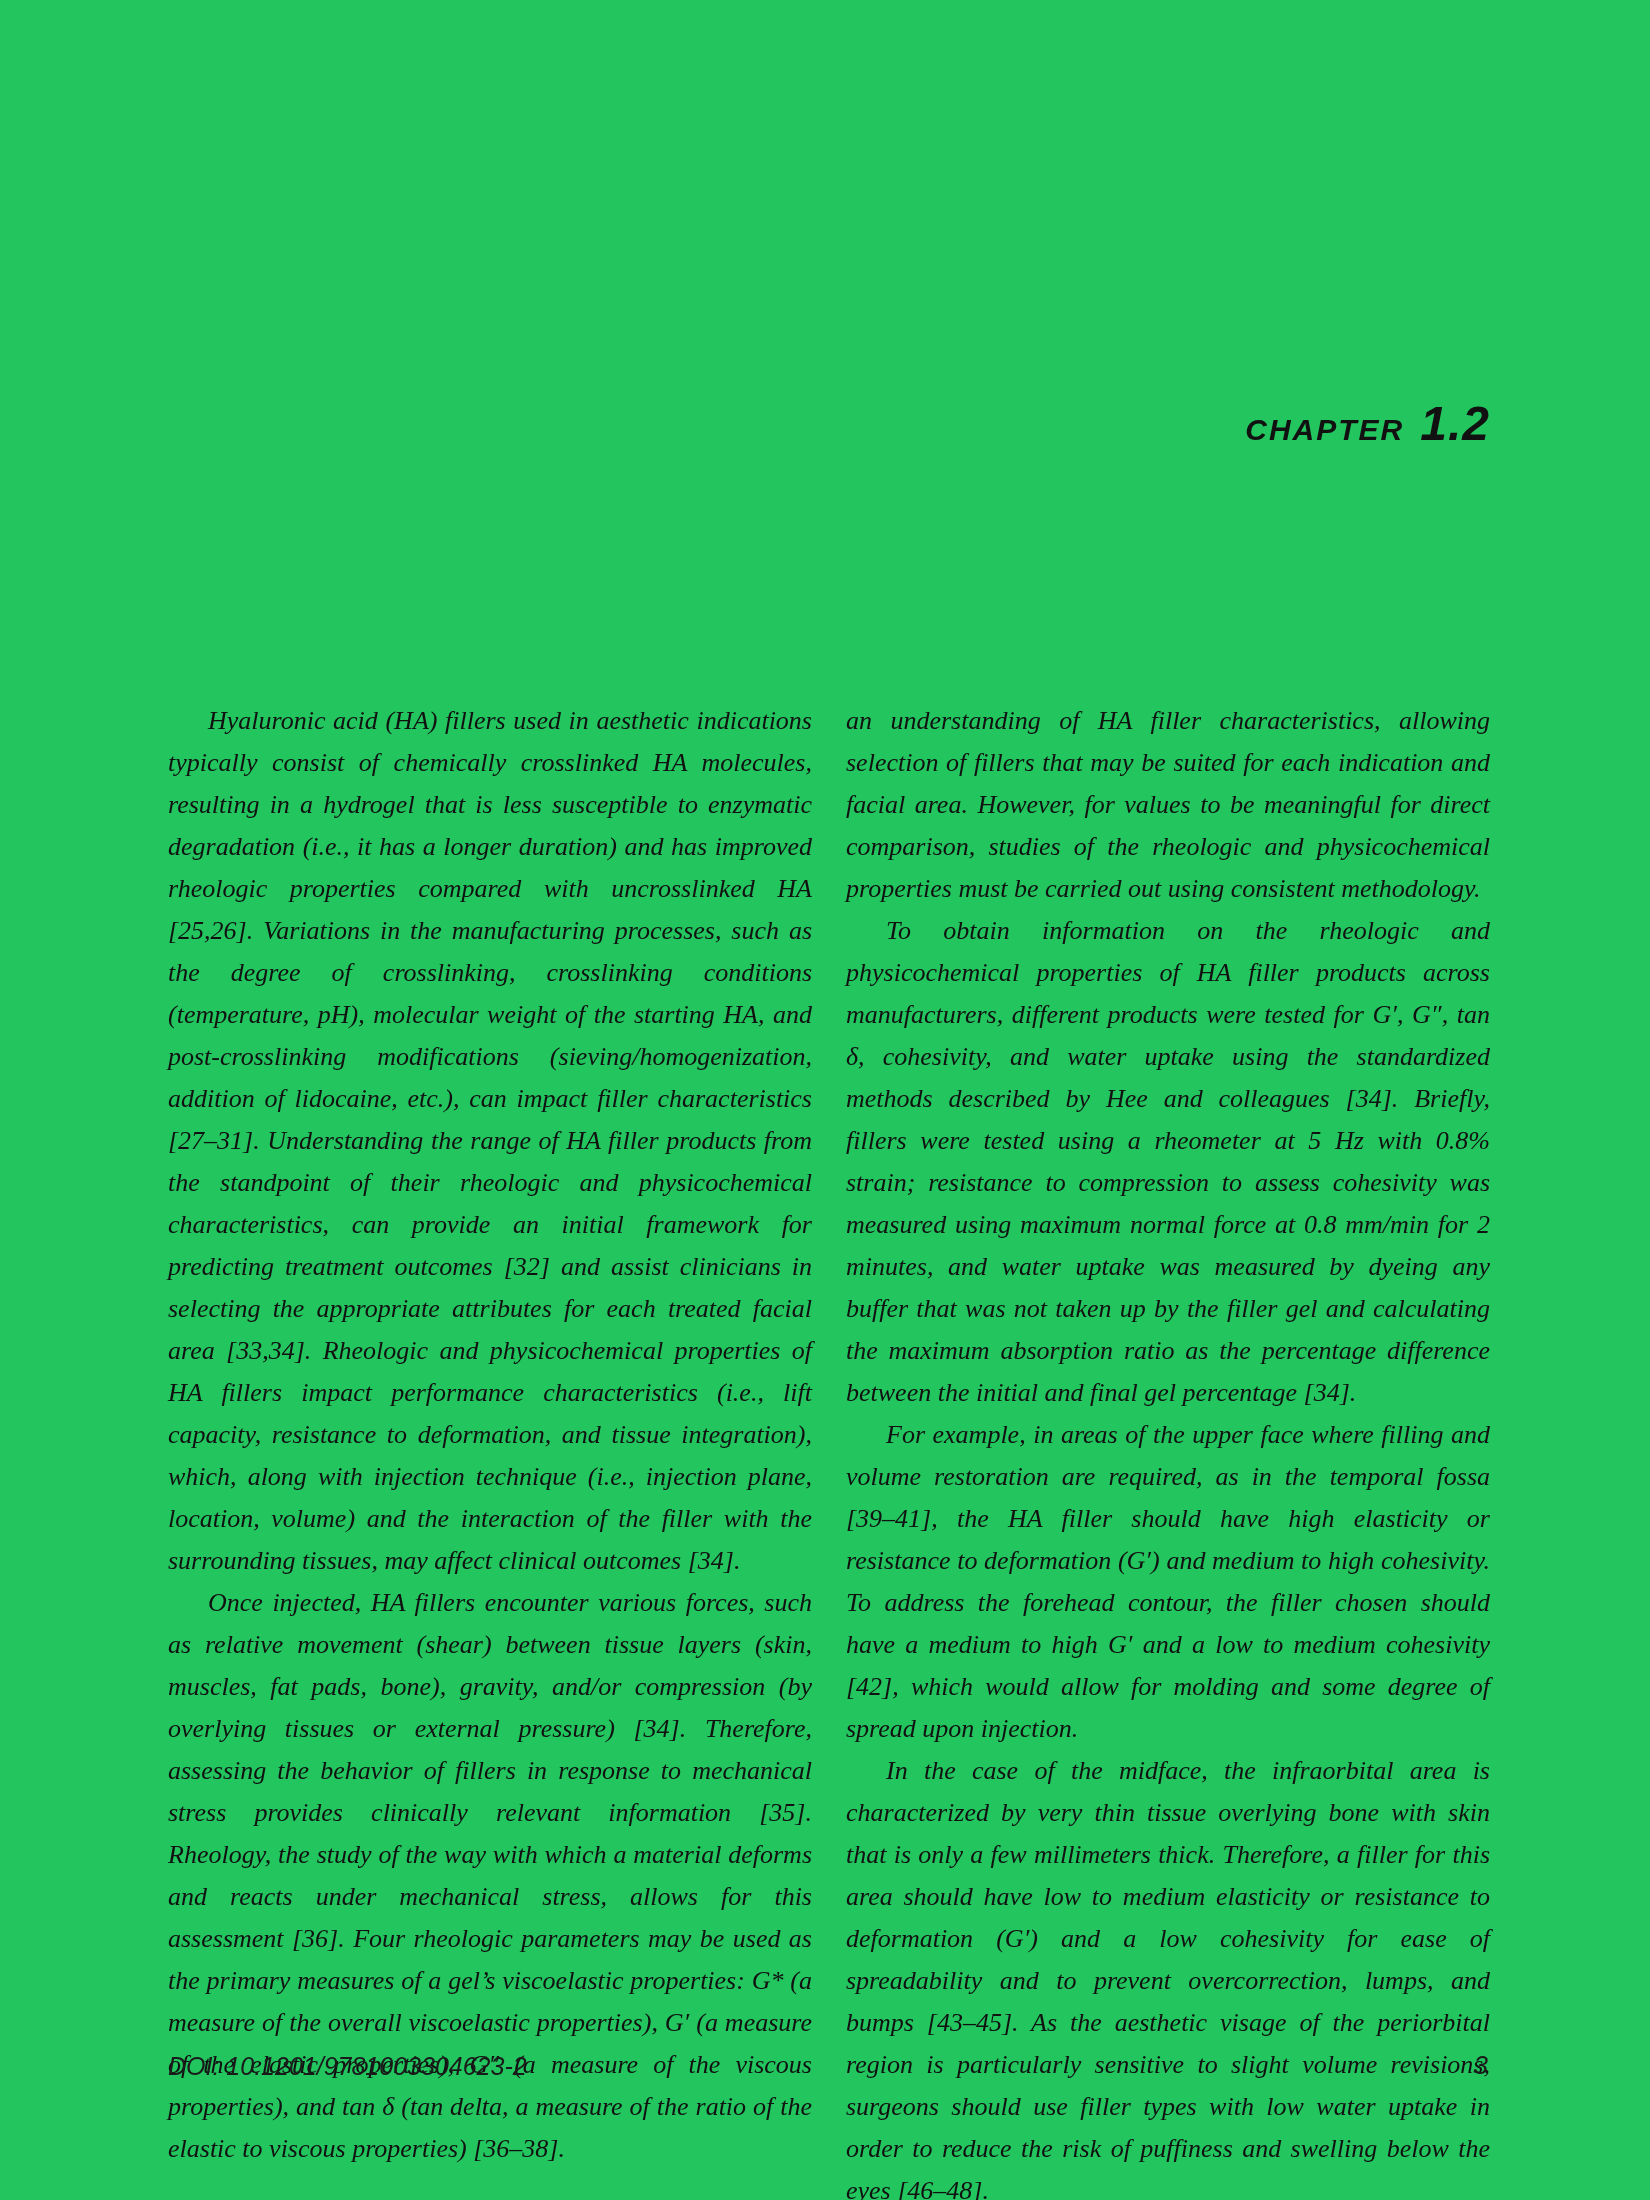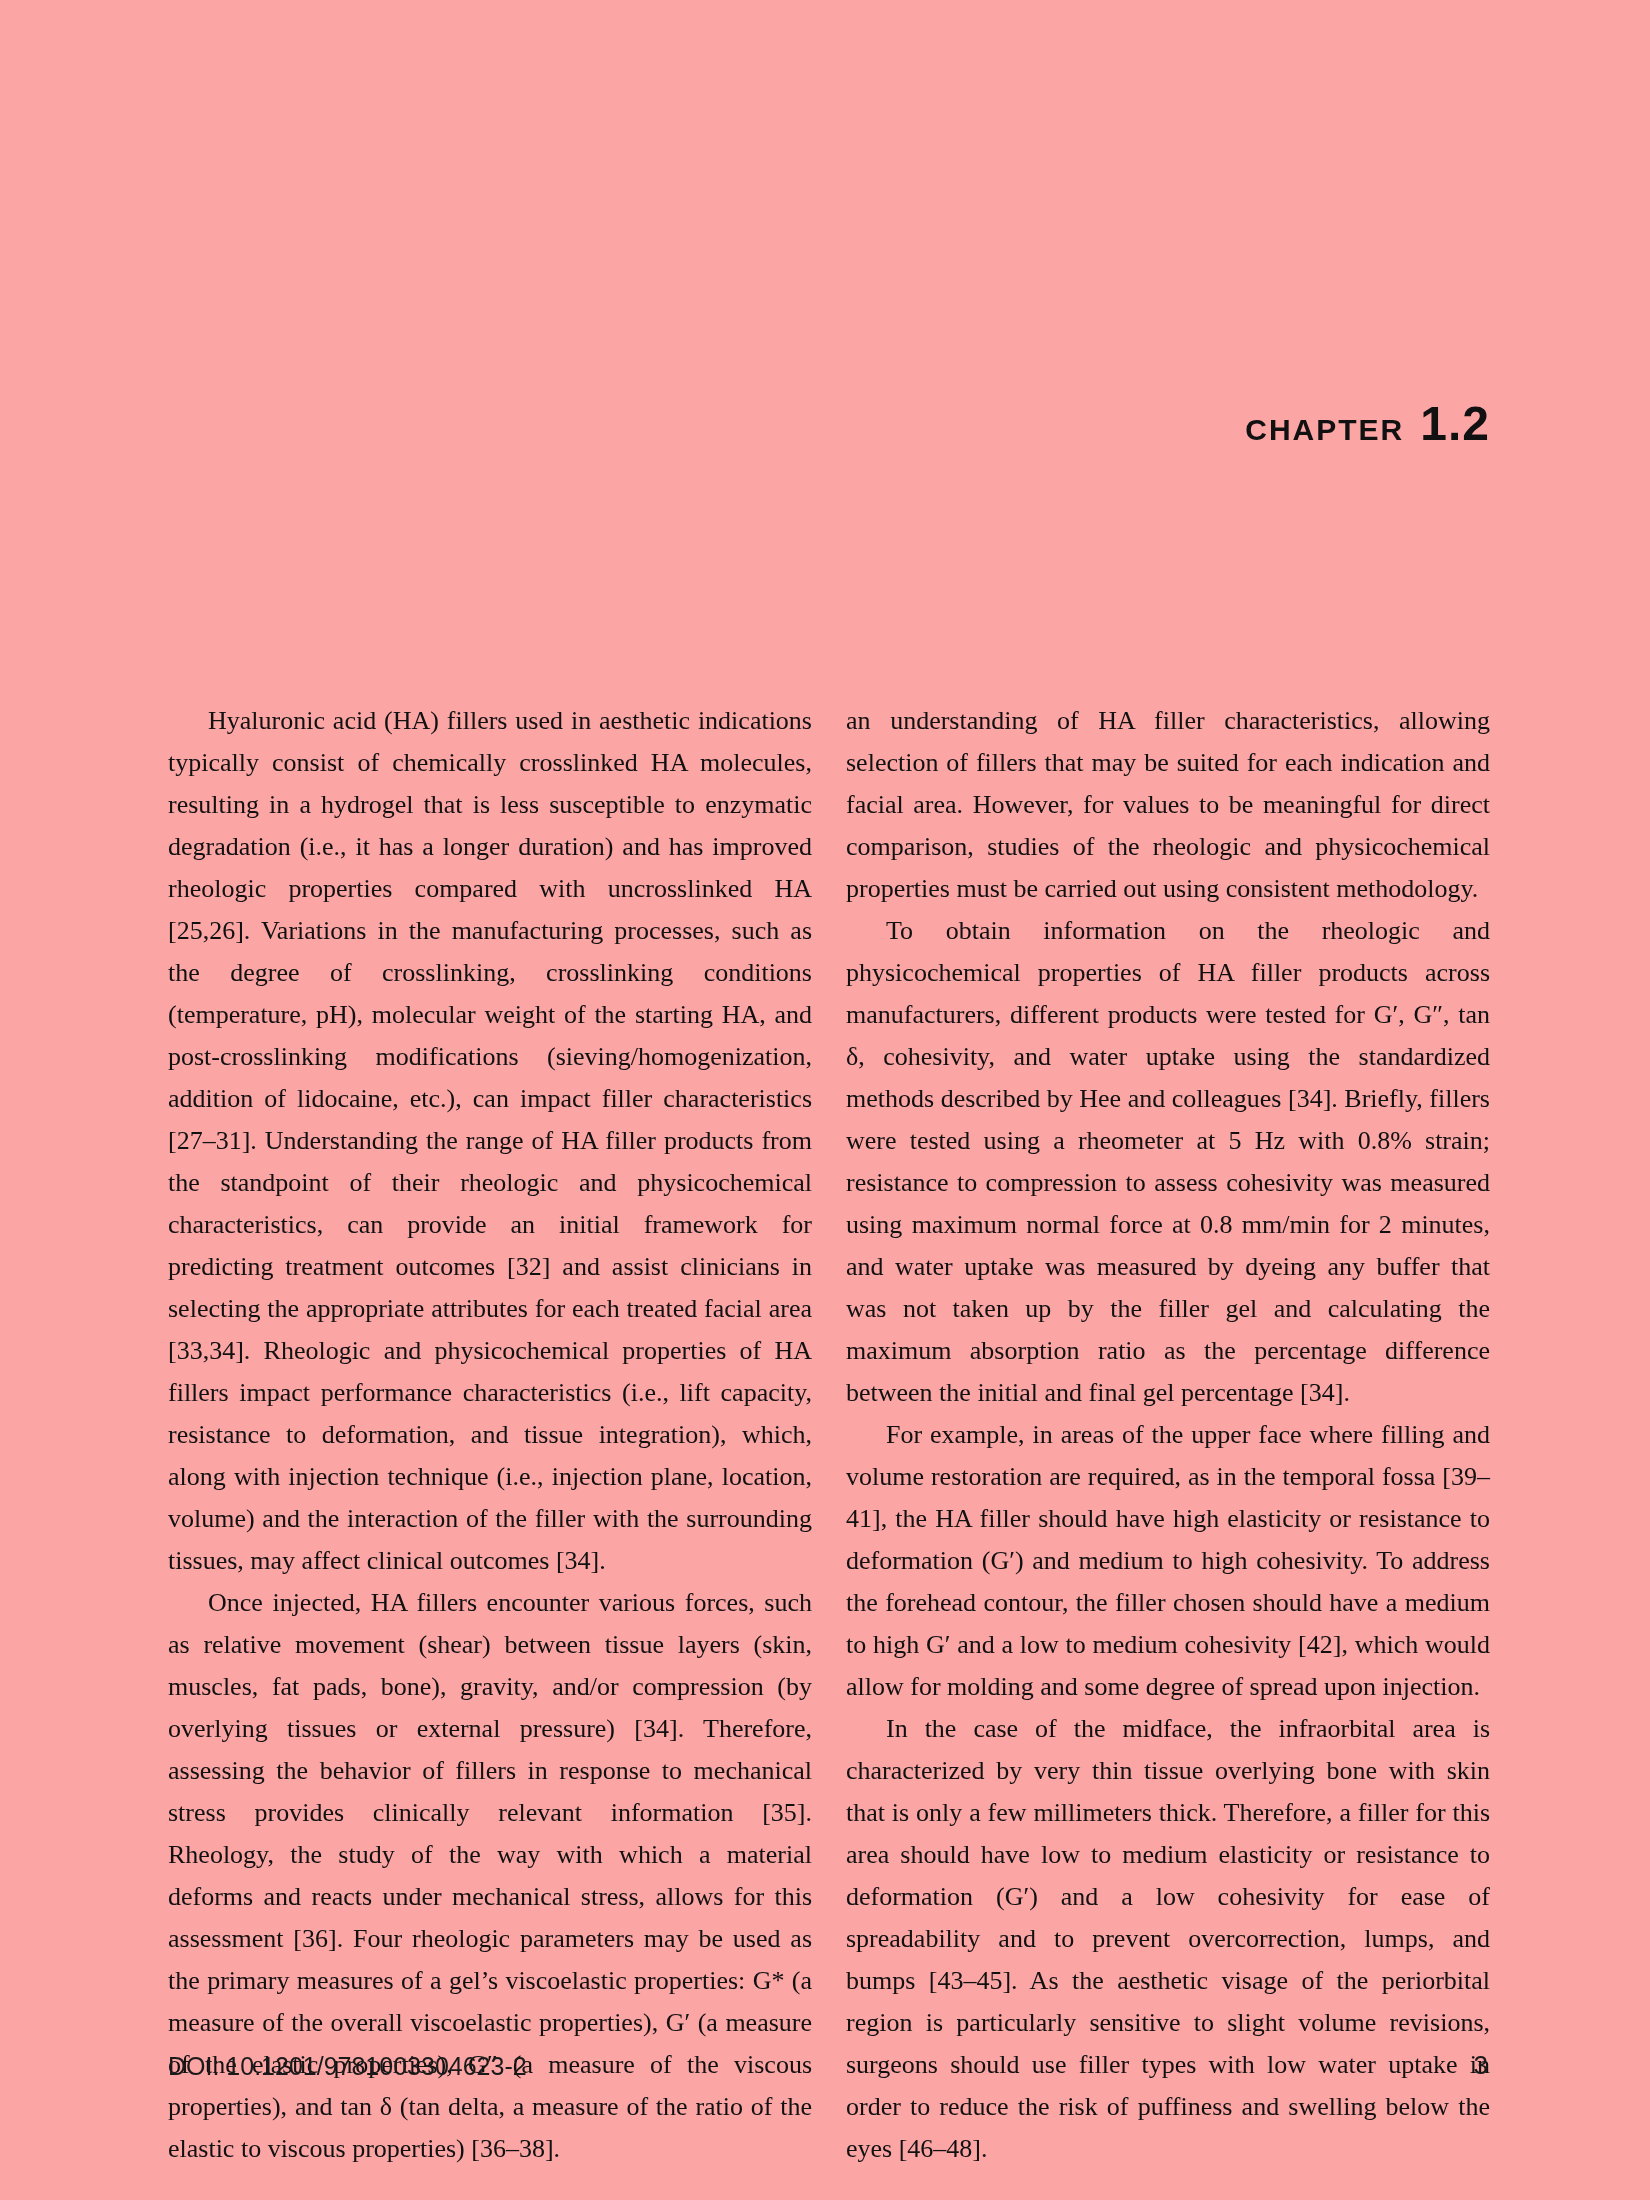--- a/index.html
+++ b/index.html
@@ -4,23 +4,24 @@
 <style>
   html, body {
     margin: 0;
     padding: 0;
     background: #ffffff;
   }
   .page {
     position: relative;
     width: 1650px;
     height: 2200px;
-    background: #fca5a5;
+    background: #22c55e;
     color: #111111;
     overflow: hidden;
+    font-style: italic;
   }
   
   .chapter-heading {
     position: absolute;
     top: 396px;
     right: 160px;
     display: flex;
     align-items: baseline;
     gap: 16px;
     font-family: "Liberation Sans", sans-serif;

